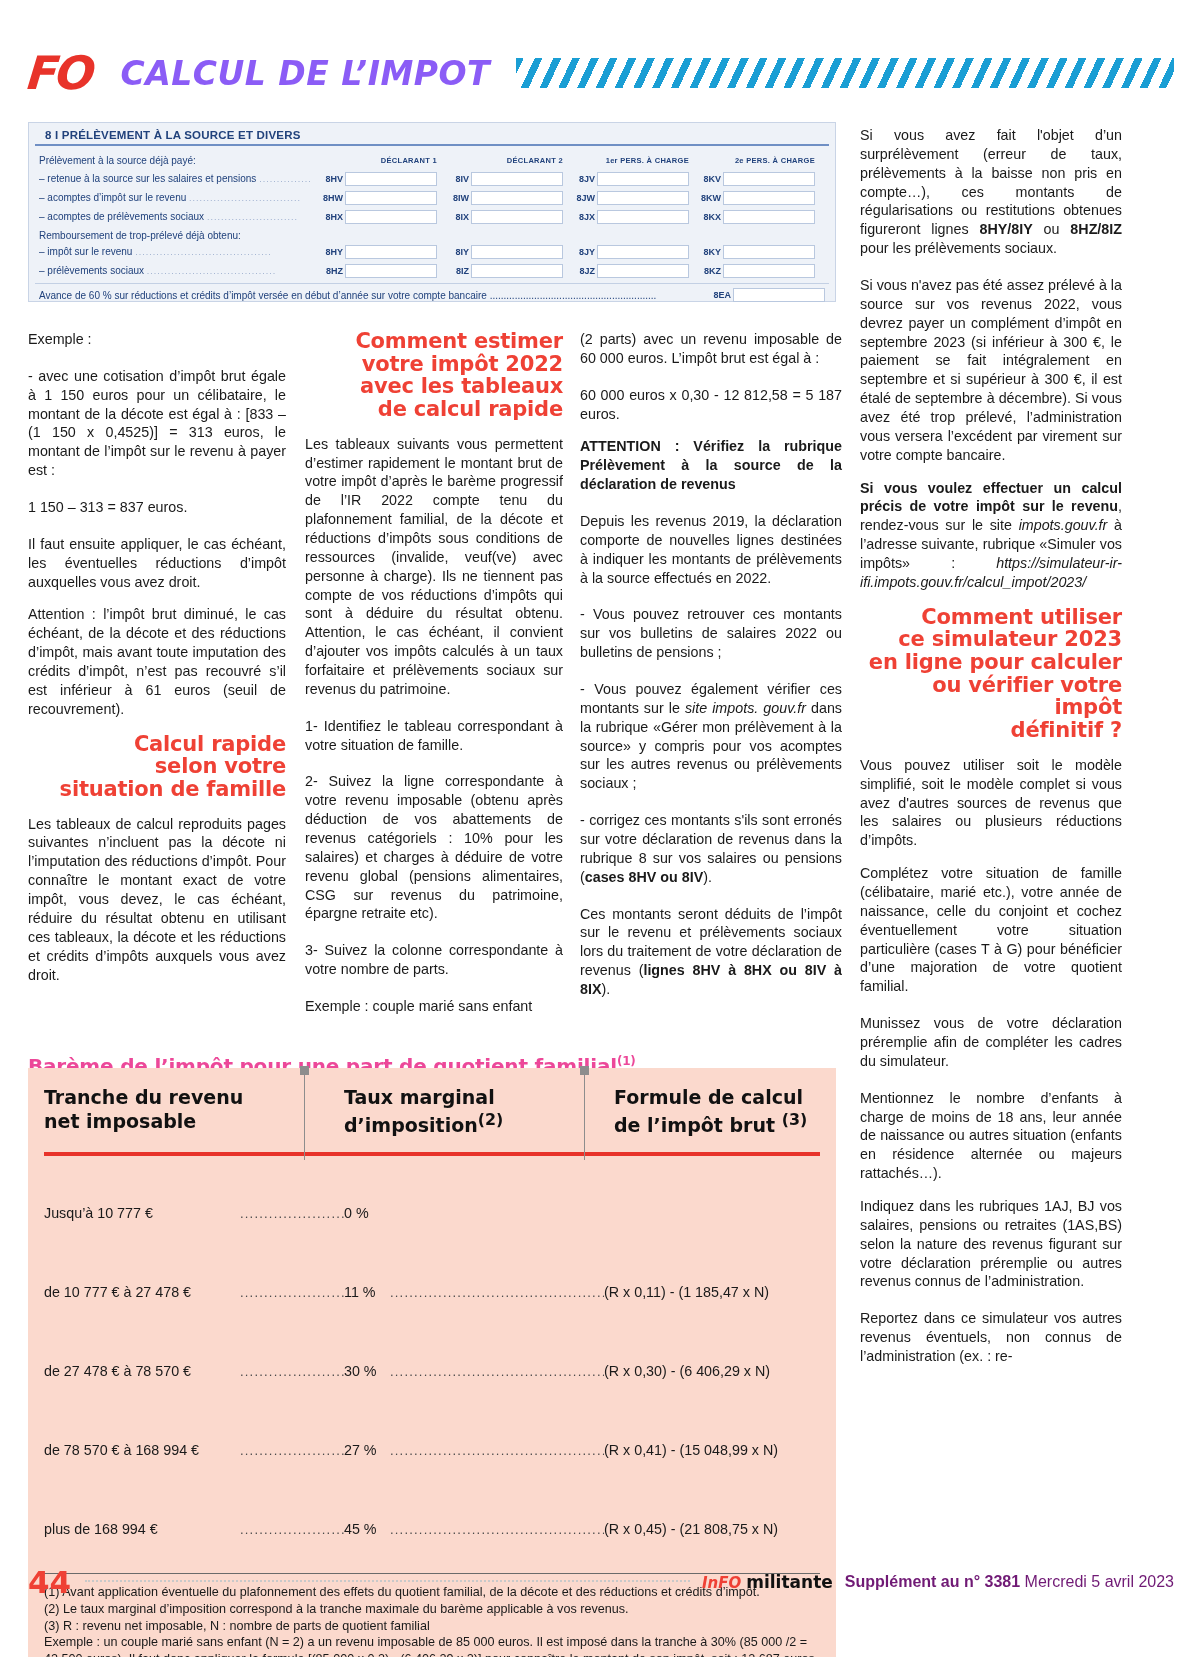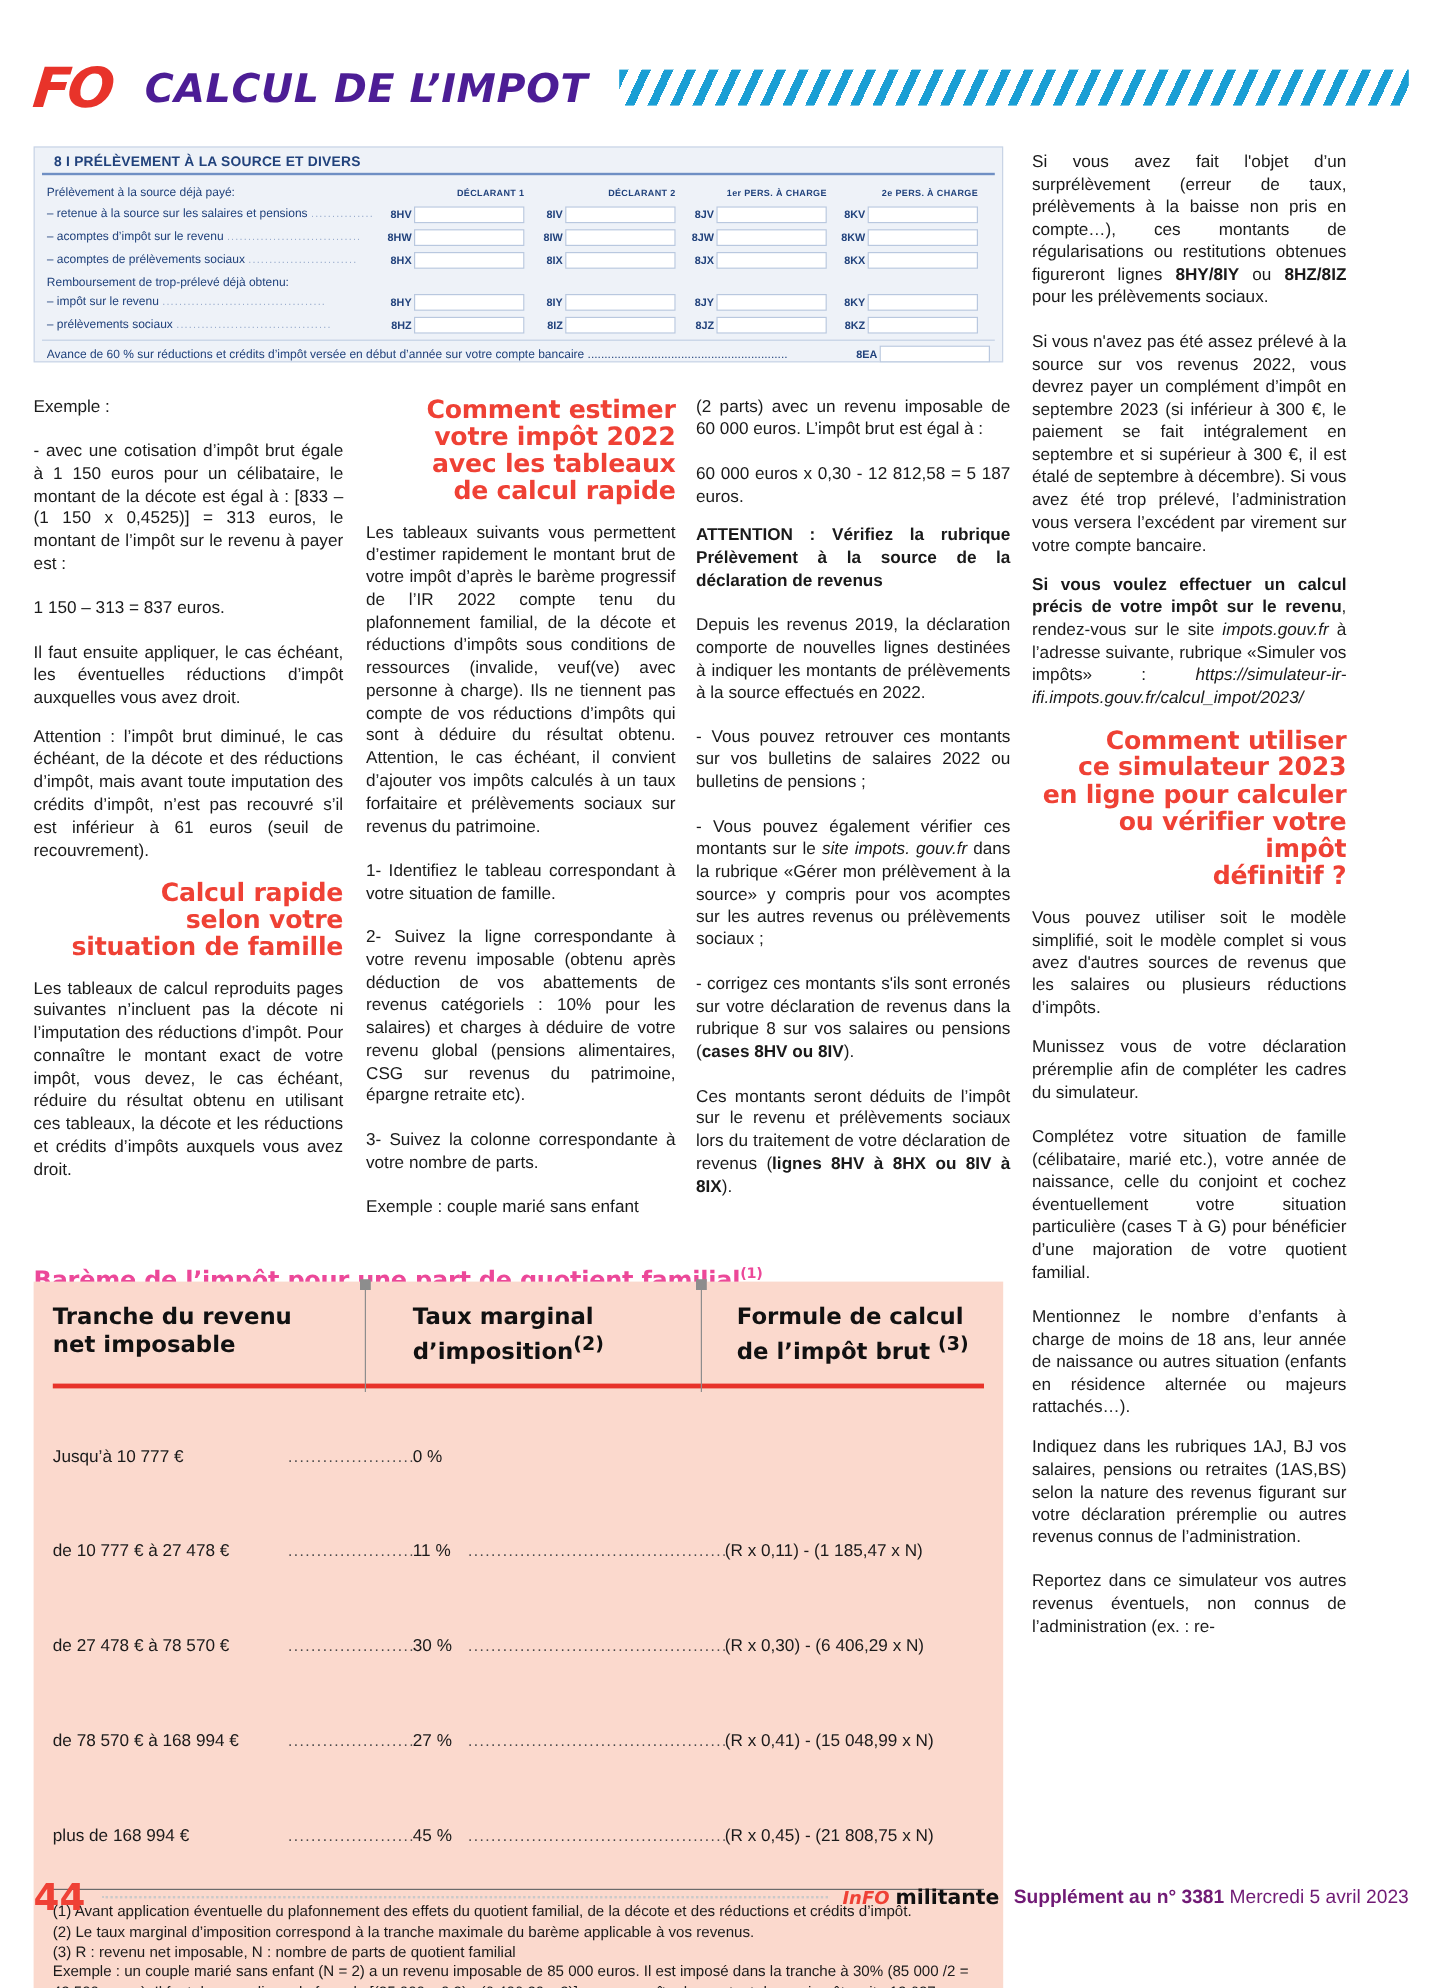--- a/index.html
+++ b/index.html
@@ -41,21 +41,21 @@
     letter-spacing: -3px;
     line-height: 1;
     transform: skewX(-6deg);
     margin-right: 28px;
   }
   .section-title {
     font-family: "DejaVu Sans", sans-serif;
     font-weight: bold;
     font-style: italic;
     font-size: 33px;
-    color: #4c1d95;
+    color: #8b5cf6;
     letter-spacing: 0.5px;
     white-space: nowrap;
     margin-right: 26px;
   }
   .hatch {
     flex: 1;
     height: 30px;
     background-image: repeating-linear-gradient(
       115deg,
       #1a9ed4 0px,
@@ -516,22 +516,22 @@
     <p><span class="bold">Si vous voulez effectuer un calcul précis de votre impôt sur le revenu</span><span>, rendez-vous sur le site </span><span class="ital">impots.gouv.fr</span><span> à l’adresse suivante, rubrique «Simuler vos impôts» : </span><span class="ital">https://simulateur-ir-ifi.impots.gouv.fr/calcul_impot/2023/</span></p>
     <div class="gap"></div>
     <h2 class="redhead" style="white-space: pre-line;">Comment utiliser
 ce simulateur 2023
 en ligne pour calculer
 ou vérifier votre impôt
 définitif ?</h2>
     <div class="gap"></div>
     <p>Vous pouvez utiliser soit le modèle simplifié, soit le modèle complet si vous avez d'autres sources de revenus que les salaires ou plusieurs réductions d’impôts.</p>
     <div class="gap"></div>
+    <p>Complétez votre situation de famille (célibataire, marié etc.), votre année de naissance, celle du conjoint et cochez éventuellement votre situation particulière (cases T à G) pour bénéficier d’une majoration de votre quotient familial.</p>
     <p>Munissez vous de votre déclaration préremplie afin de compléter les cadres du simulateur.</p>
-    <p>Complétez votre situation de famille (célibataire, marié etc.), votre année de naissance, celle du conjoint et cochez éventuellement votre situation particulière (cases T à G) pour bénéficier d’une majoration de votre quotient familial.</p>
     <p>Mentionnez le nombre d’enfants à charge de moins de 18 ans, leur année de naissance ou autres situation (enfants en résidence alternée ou majeurs rattachés…).</p>
     <div class="gap"></div>
     <p>Indiquez dans les rubriques 1AJ, BJ vos salaires, pensions ou retraites (1AS,BS) selon la nature des revenus figurant sur votre déclaration préremplie ou autres revenus connus de l’administration.</p>
     <p>Reportez dans ce simulateur vos autres revenus éventuels, non connus de l’administration (ex. : re-</p>
   </div>
 
   <div class="bareme-title">
     <span>Barème de l’impôt pour une part de quotient familial</span><sup>(1)</sup>
   </div>
 

